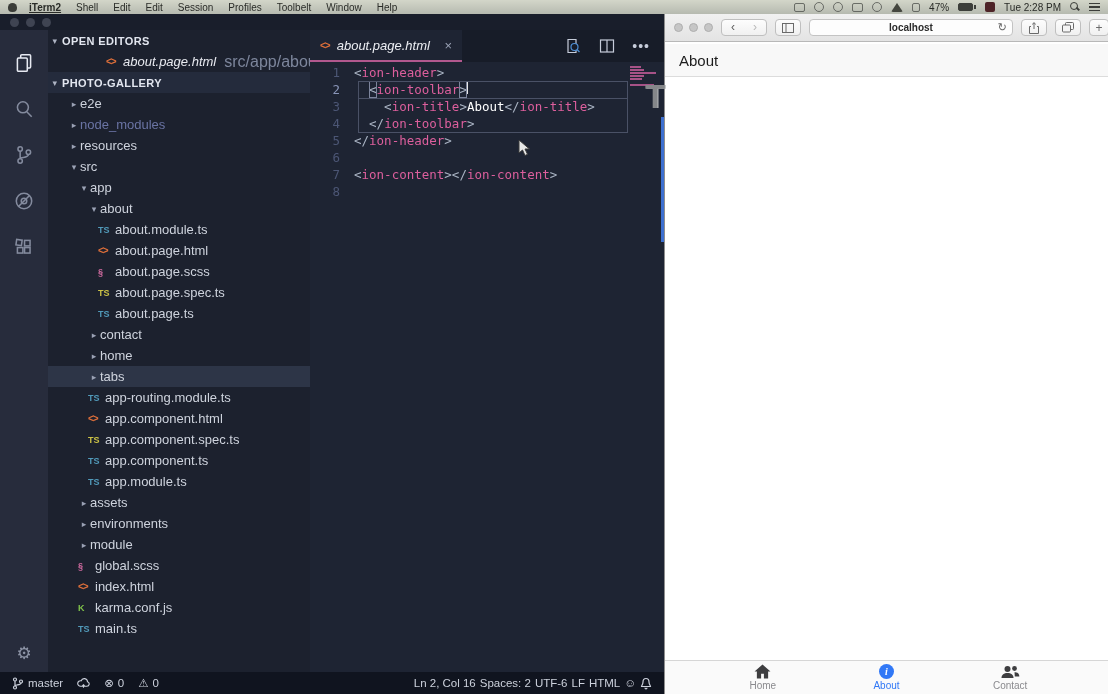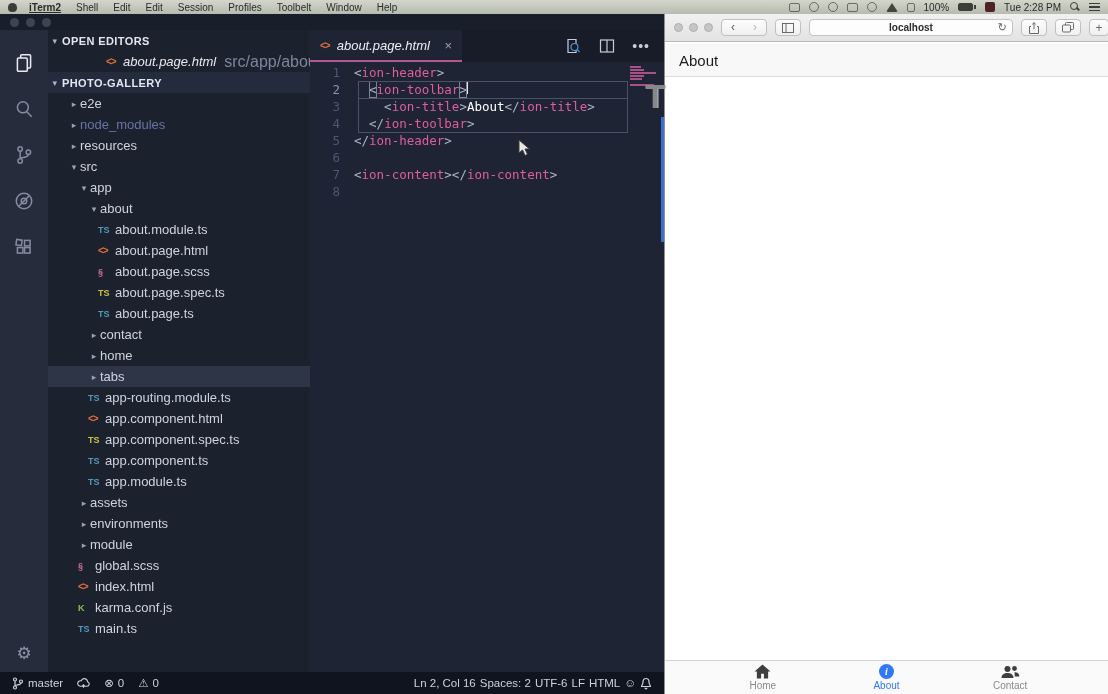--- a/index.html
+++ b/index.html
@@ -140,21 +140,21 @@
       <span class="menu-item">Help</span>
     </span>
   <span class="mb-right">
     <span class="mb-ic"></span>
     <span class="mb-ic round"></span>
     <span class="mb-ic round"></span>
     <span class="mb-ic"></span>
     <span class="mb-ic round"></span>
     <span class="wifi"></span>
     <span class="mb-ic" style="width:8px"></span>
-    <span>100%</span>
+    <span>47%</span>
     <span class="batt">
         <i class="cell"></i>
         <i class="nub"></i>
       </span>
     <span class="appsq"></span>
     <span>Tue 2:28 PM</span>
     <span class="spot"></span>
     <span class="nclist">
         <i></i>
         <i></i>

